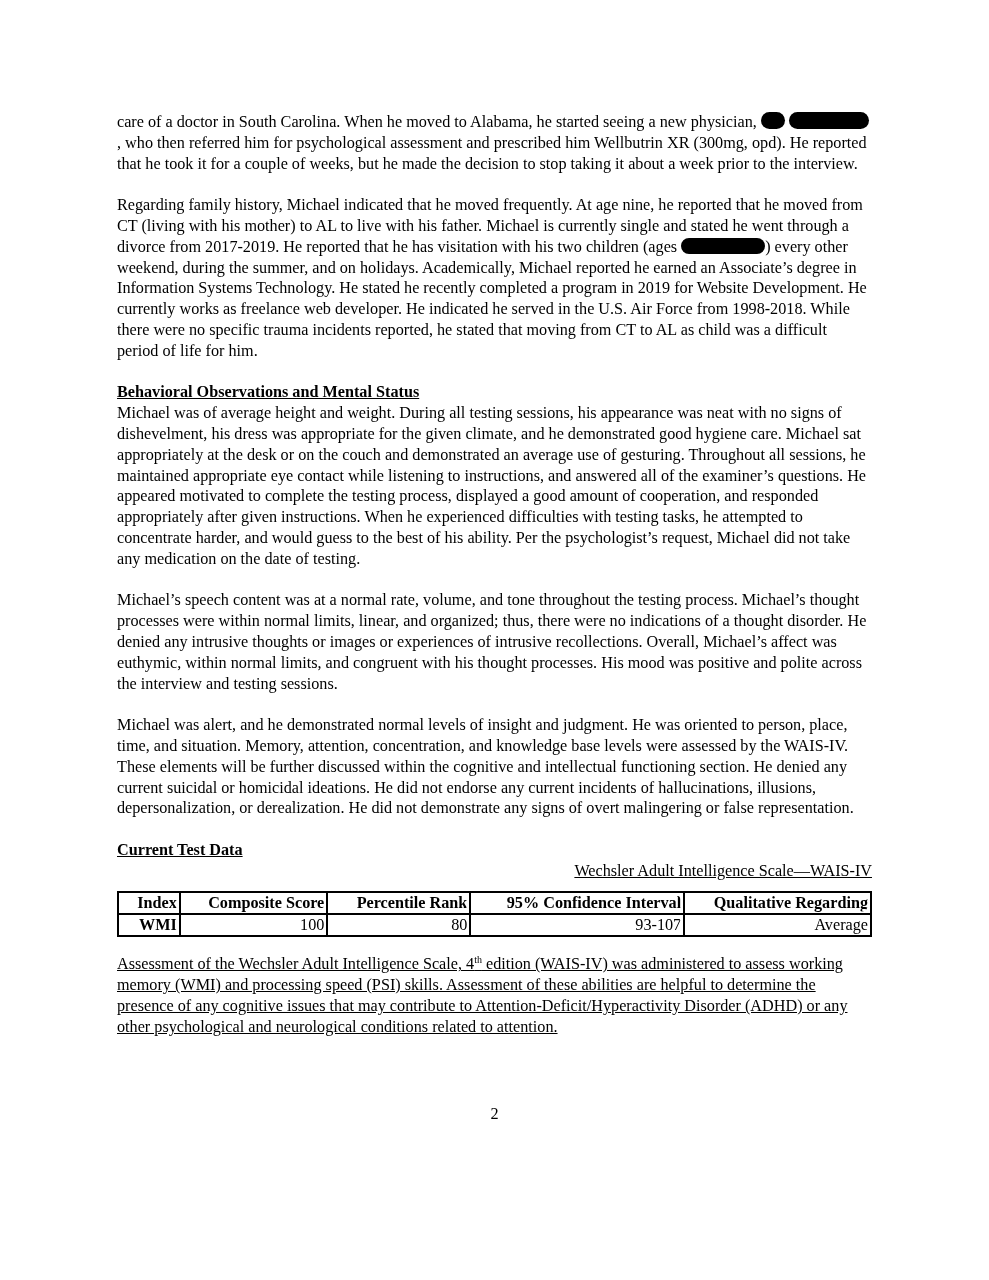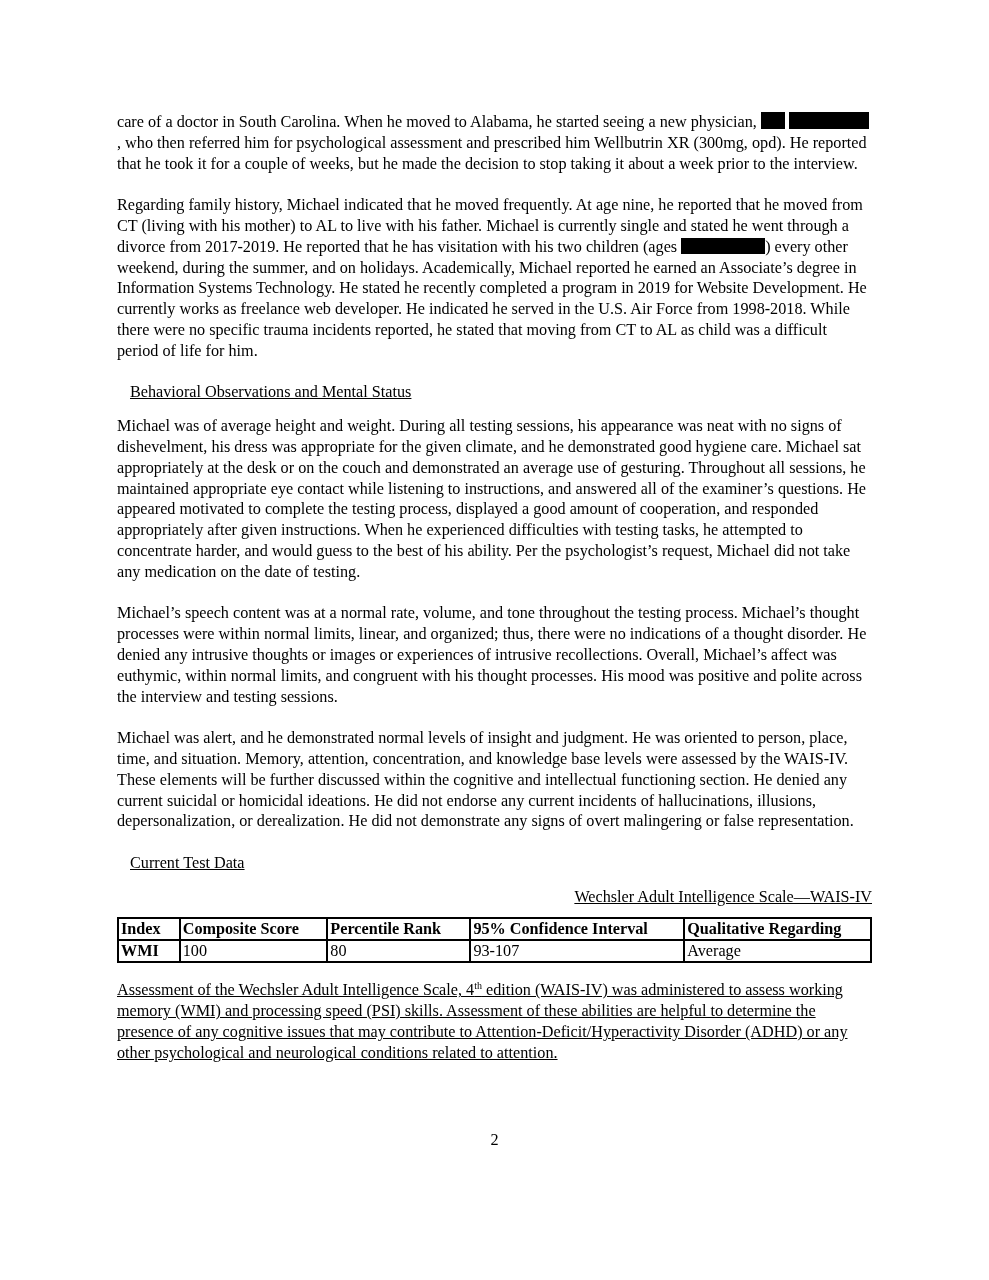--- a/index.html
+++ b/index.html
@@ -1,37 +1,37 @@
 <!DOCTYPE html>
 <html><head>
 <meta charset="utf-8">
 <style>
-  * { margin: 0; padding: 0; box-sizing: border-box; }
+  * { margin: 0; padding: 0; box-sizing: border-box; border-radius: 22px; }
   html, body { background: #ffffff; }
   body {
     width: 989px;
     height: 1280px;
     font-family: "Liberation Serif", serif;
     font-size: 16.2px;
     line-height: 20.8px;
     color: #000000;
     overflow: hidden;
   }
   .page {
     width: 989px;
     height: 1280px;
     padding: 112px 117px 0 117px;
     background: #ffffff;
   }
   p.body-text { margin: 0 0 20.8px 0; text-align: left; }
   p.last { margin-bottom: 0; text-decoration: underline; }
   .section-heading {
-    font-weight: normal;
+    font-weight: bold;
     text-decoration: underline;
-    margin: 13px;
+    margin: 0;
   }
   .redaction {
     display: inline-block;
     background: #000000;
     vertical-align: baseline;
   }
   .redaction.r-small  { width: 24px; height: 17px; margin-bottom: -2px; }
   .redaction.r-name   { width: 80px; height: 17px; margin-bottom: -2px; }
   .redaction.r-ages   { width: 84px; height: 16px; margin-bottom: -2px; }
   .table-title {
@@ -40,21 +40,21 @@
   }
   .table-title span { text-decoration: underline; }
   table.wais-table {
     width: 100%;
     border-collapse: collapse;
     table-layout: fixed;
     margin: 10px 0 17px 0;
   }
   .wais-table th, .wais-table td {
     border: 2px solid #000000;
-    text-align: left;
+    text-align: right;
     height: 20px;
     line-height: 18px;
     padding: 1px 2px;
     font-size: 16.2px;
     overflow: hidden;
   }
   .wais-table th { font-weight: bold; }
   .wais-table td.index-cell { font-weight: bold; }
   sup { font-size: 10px; line-height: 0; vertical-align: super; }
   .page-number {

